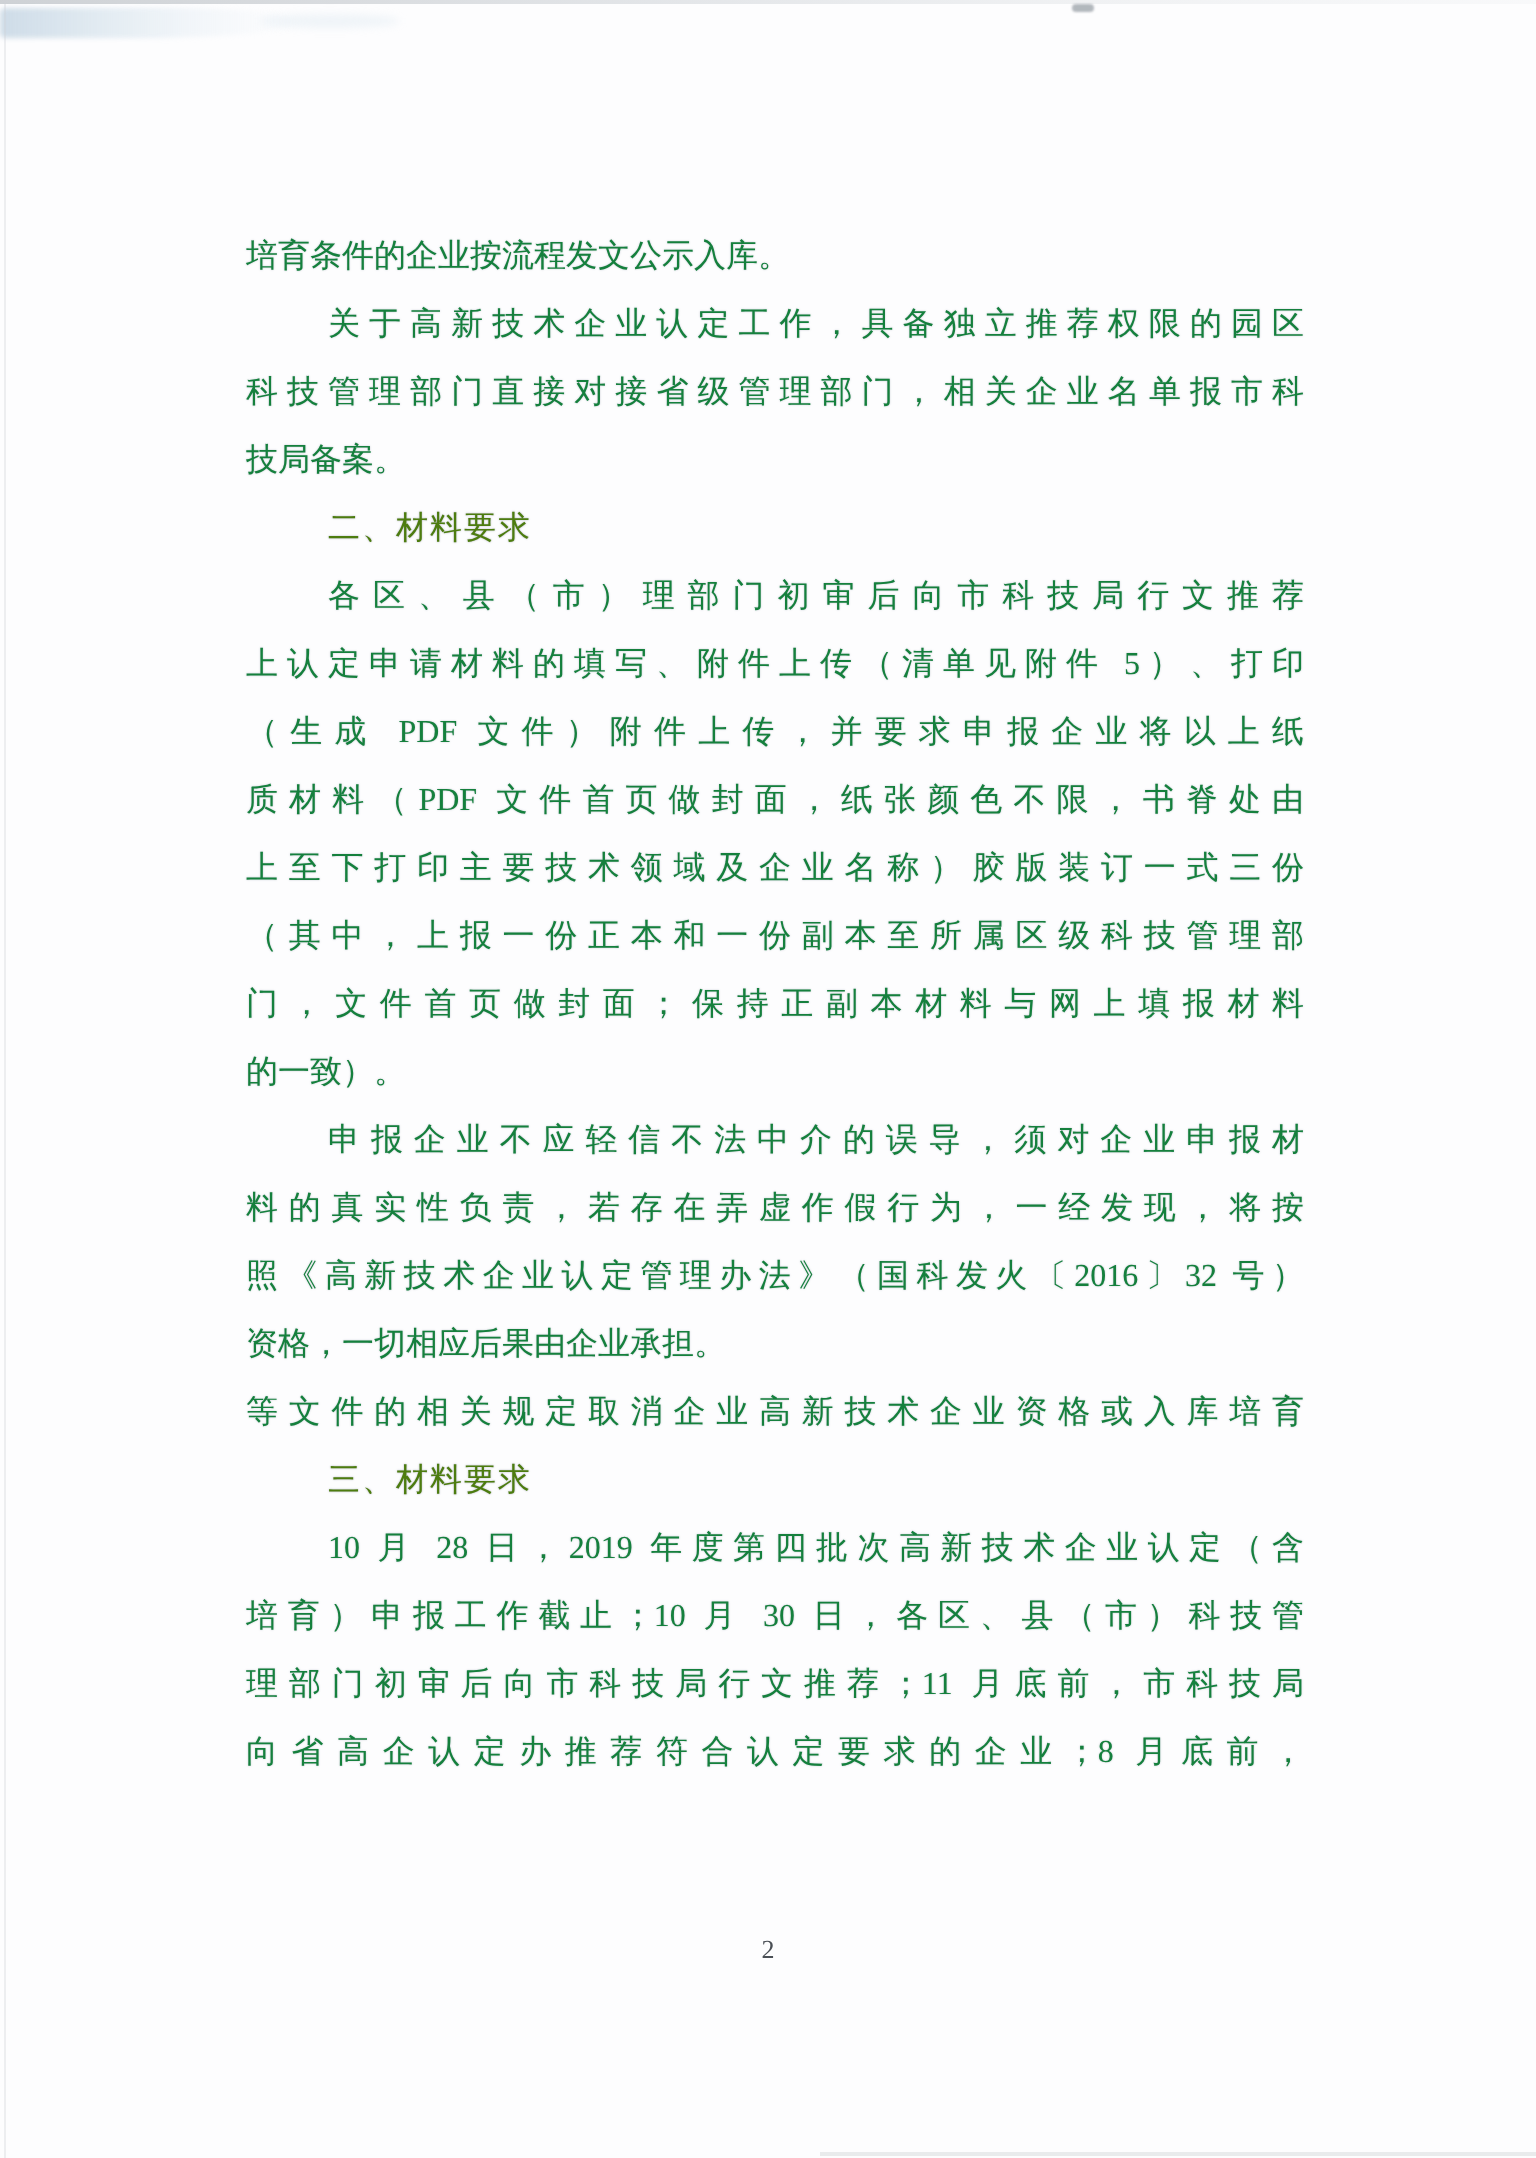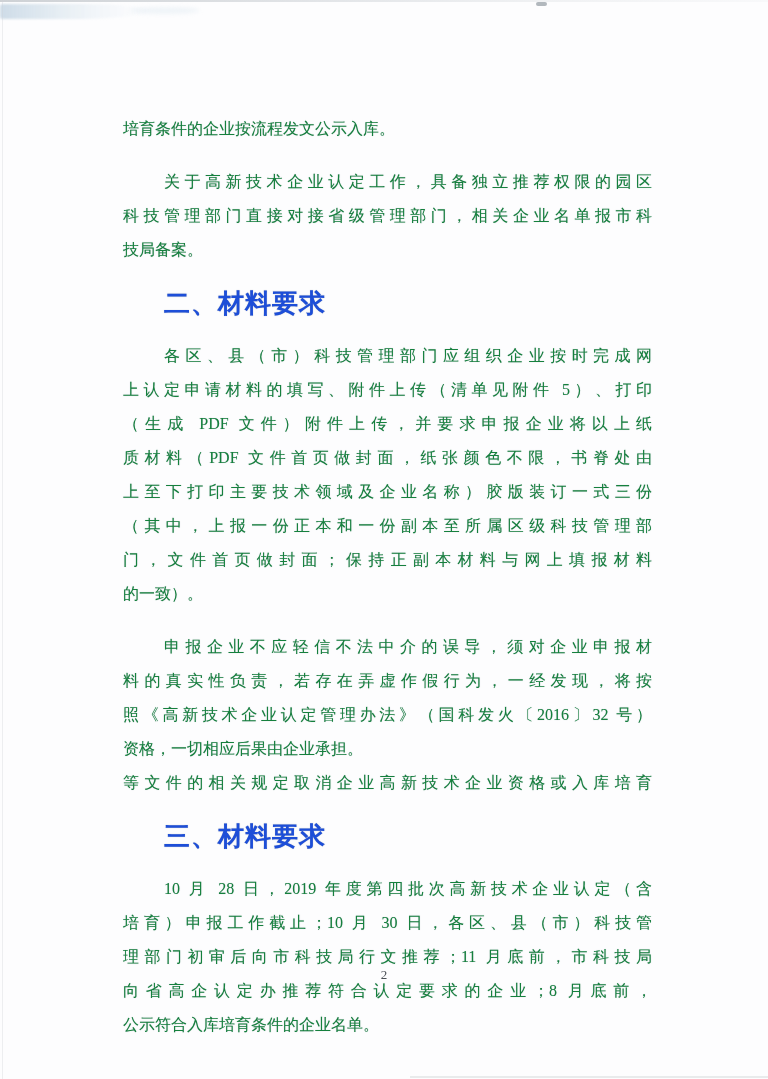--- a/index.html
+++ b/index.html
@@ -63,26 +63,26 @@
     text-align: justify;
     text-align-last: left;
     text-justify: inter-character;
     white-space: nowrap;
     text-shadow: 0 0 1px rgba(70,86,109,0.35);
   }
   .line.justify {
     white-space: normal;
     text-align-last: justify;
   }
-  .line.indent { padding-left: 41px; margin-top: 19px; }
+  .line.indent { padding-left: 41px; }
   .line.heading {
     font-family: "Liberation Sans", "DejaVu Sans", sans-serif;
-    font-weight: bold;
-    font-size: 26px;
-    color: #1d4ed8;
+    font-weight: normal;
+    font-size: 16px;
+    color: #4d7c0f;
     letter-spacing: 1px;
     text-shadow: 0 0 1px rgba(61,76,98,0.45);
   }
 
   .page-number {
     position: absolute;
     left: 0; top: 967px; width: 768px;
     text-align: center;
     font-size: 13px;
     color: #4a4f55;
@@ -99,35 +99,34 @@
   <div class="artifact top-speck"></div>
   <div class="artifact left-hairline"></div>
   <div class="artifact bottom-hairline"></div>
 
   <div class="text-block">
       <div class="line">培育条件的企业按流程发文公示入库。</div>
       <div class="line indent justify">关于高新技术企业认定工作，具备独立推荐权限的园区</div>
       <div class="line justify">科技管理部门直接对接省级管理部门，相关企业名单报市科</div>
       <div class="line">技局备案。</div>
       <div class="line heading indent">二、材料要求</div>
-      <div class="line indent justify">各区、县（市）科技管理部门应组织企业按时完成网</div>
+      <div class="line indent justify">各区、县（市）理部门初审后向市科技局行文推荐</div>
       <div class="line justify">上认定申请材料的填写、附件上传（清单见附件 5）、打印</div>
       <div class="line justify">（生成 PDF 文件）附件上传，并要求申报企业将以上纸</div>
       <div class="line justify">质材料（PDF 文件首页做封面，纸张颜色不限，书脊处由</div>
       <div class="line justify">上至下打印主要技术领域及企业名称）胶版装订一式三份</div>
       <div class="line justify">（其中，上报一份正本和一份副本至所属区级科技管理部</div>
       <div class="line justify">门，文件首页做封面；保持正副本材料与网上填报材料</div>
       <div class="line">的一致）。</div>
       <div class="line indent justify">申报企业不应轻信不法中介的误导，须对企业申报材</div>
       <div class="line justify">料的真实性负责，若存在弄虚作假行为，一经发现，将按</div>
       <div class="line justify">照《高新技术企业认定管理办法》（国科发火〔2016〕32 号）</div>
       <div class="line">资格，一切相应后果由企业承担。</div>
       <div class="line justify">等文件的相关规定取消企业高新技术企业资格或入库培育</div>
       <div class="line heading indent">三、材料要求</div>
       <div class="line indent justify">10 月 28 日，2019 年度第四批次高新技术企业认定（含</div>
       <div class="line justify">培育）申报工作截止；10 月 30 日，各区、县（市）科技管</div>
       <div class="line justify">理部门初审后向市科技局行文推荐；11 月底前，市科技局</div>
       <div class="line justify">向省高企认定办推荐符合认定要求的企业；8 月底前，</div>
-      <div class="line">公示符合入库培育条件的企业名单。</div>
     </div>
 
   <div class="page-number">2</div>
 </div>
 
 </body></html>

